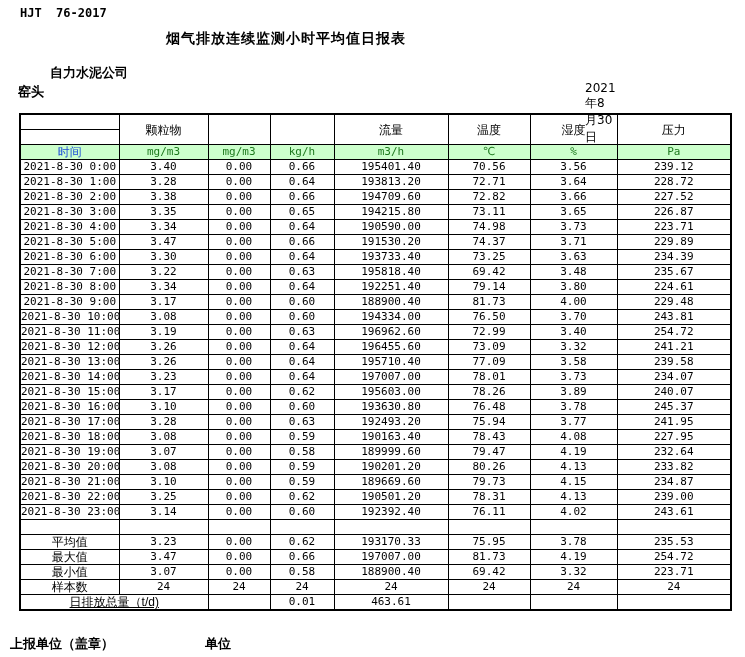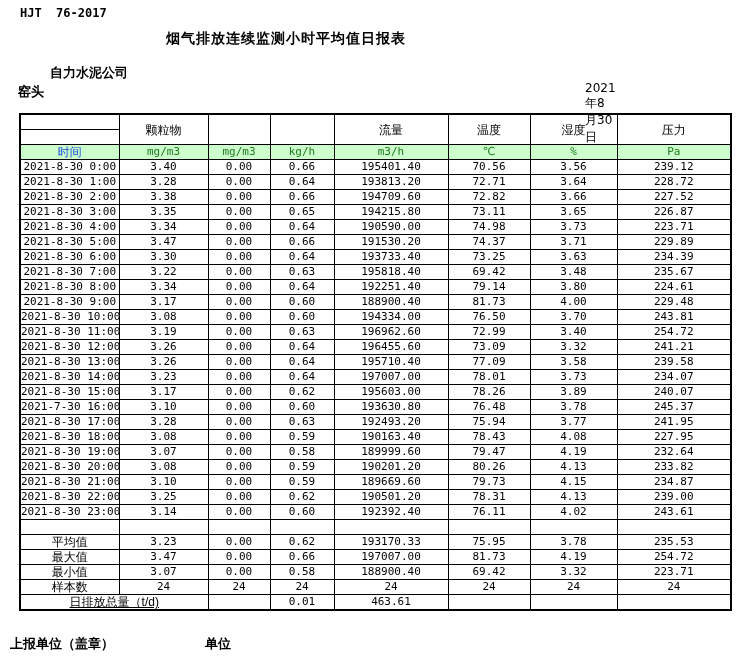--- a/index.html
+++ b/index.html
@@ -229,21 +229,21 @@
           <td>2021-8-30 15:00</td>
           <td>3.17</td>
           <td>0.00</td>
           <td>0.62</td>
           <td>195603.00</td>
           <td>78.26</td>
           <td>3.89</td>
           <td>240.07</td>
         </tr>
         <tr>
-          <td>2021-7-30 16:00</td>
+          <td>2021-8-30 16:00</td>
           <td>3.10</td>
           <td>0.00</td>
           <td>0.60</td>
           <td>193630.80</td>
           <td>76.48</td>
           <td>3.78</td>
           <td>245.37</td>
         </tr>
         <tr>
           <td>2021-8-30 17:00</td>

